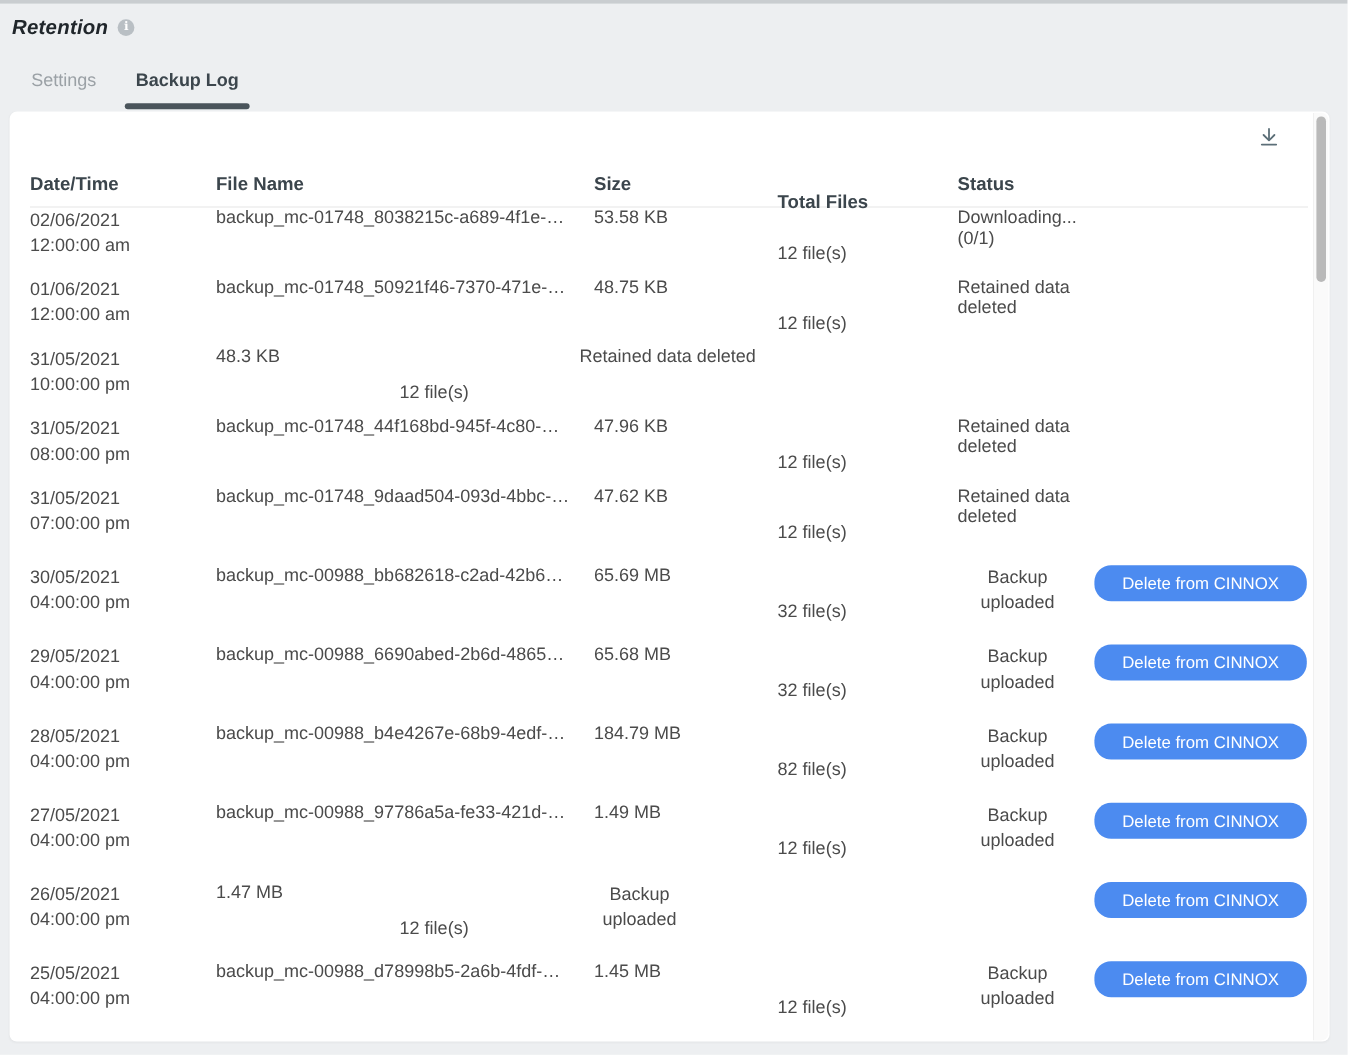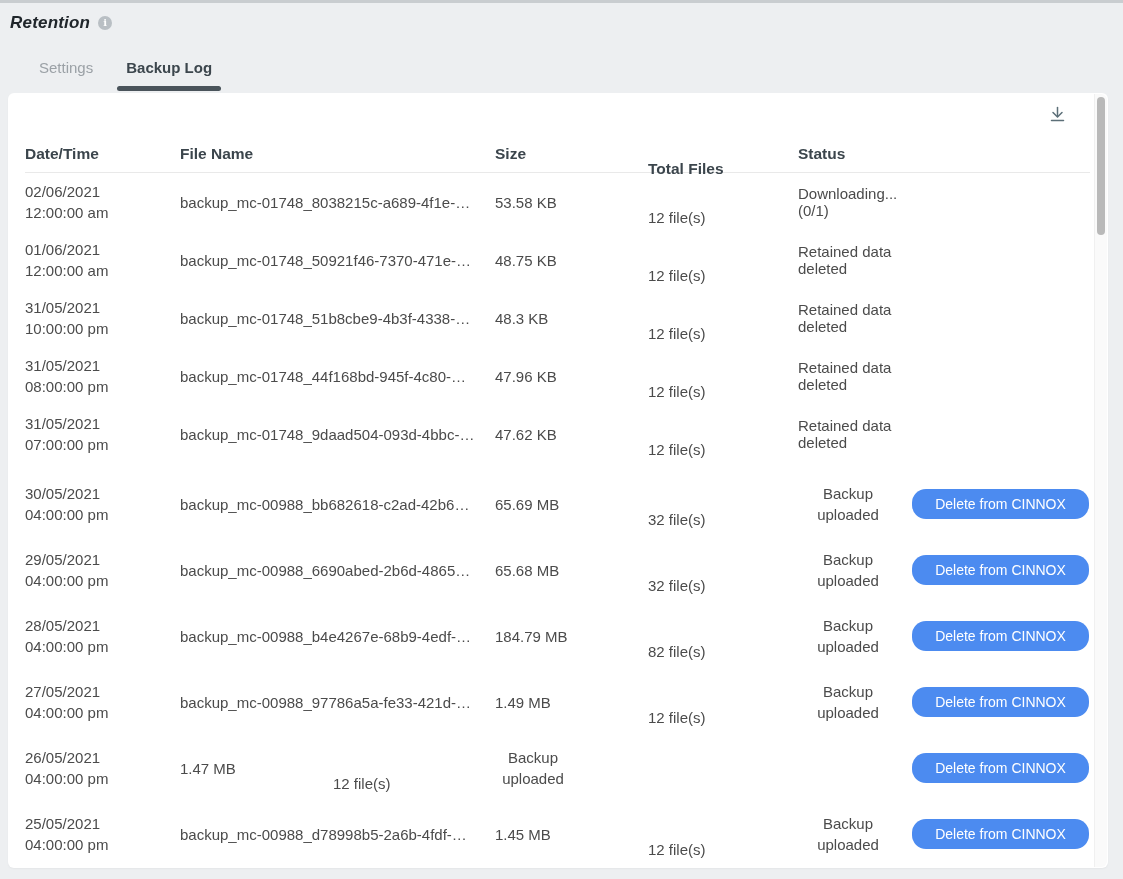--- a/index.html
+++ b/index.html
@@ -28,21 +28,21 @@
   .info-icon {
     width: 14px; height: 14px; border-radius: 50%;
     background: #b9bfc4; color: #ffffff;
     font-size: 10px; font-weight: bold; line-height: 14px;
     text-align: center; margin-left: 8px; cursor: pointer;
     font-family: "DejaVu Serif", serif;
   }
   
   .tabs {
     display: flex; align-items: flex-end;
-    height: 57px; padding-left: 39px;
+    height: 57px; padding-left: 26px;
   }
   .tab {
     position: relative;
     font-size: 15px; padding: 0 0 14px 0;
     cursor: pointer; white-space: nowrap;
   }
   .tab.inactive { color: #9ba1a6; }
   .tab.active {
     color: #3c464d; font-weight: bold;
     padding-left: 9px; padding-right: 9px; margin-left: 24px;
@@ -73,21 +73,21 @@
     cursor: pointer; background: none; border: none;
   }
   
   .thead {
     display: flex; align-items: center;
     height: 38px;
     border-bottom: 1px solid #e9e9e9;
     font-size: 15.5px; font-weight: bold; color: #3b454c;
   }
   .row {
-    display: flex; align-items: center;
+    display: flex; 
     font-size: 15px; color: #4b4b4b;
   }
   .row { height: 58px; }
   .row.has-action { height: 66px; }
   .row:not(.has-action) + .row.has-action { margin-top: 8px; }
   .cell-date-time { width: 155px; line-height: 21px; }
   .cell-file      { width: 315px; white-space: nowrap; overflow: hidden; }
   .cell-size      { width: 153px; }
   .cell-total     { width: 150px; margin-top: 30px; }
   .cell-status    { flex: 1; min-width: 0; }
@@ -186,21 +186,20 @@
     </div>
     <div class="cell-action">
       
     </div>
   </div>
       <div class="row">
     <div class="cell-date-time">
       <div>31/05/2021</div>
       <div>10:00:00 pm</div>
     </div>
-    <div class="cell-file">backup_mc-01748_51b8cbe9-4b3f-4338-…</div>
     <div class="cell-size">48.3 KB</div>
     <div class="cell-total">12 file(s)</div>
     <div class="cell-status">
       <span class="status-text">Retained data deleted</span>
     </div>
     <div class="cell-action">
       
     </div>
   </div>
       <div class="row">

